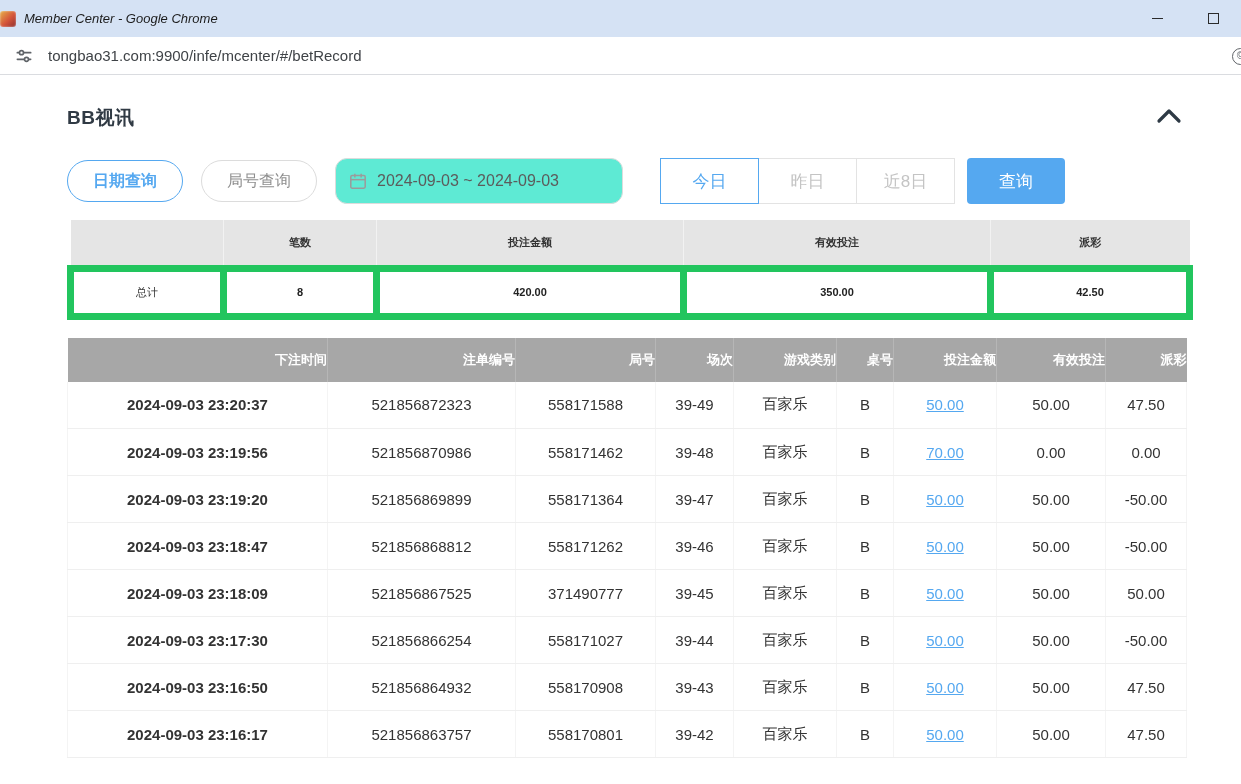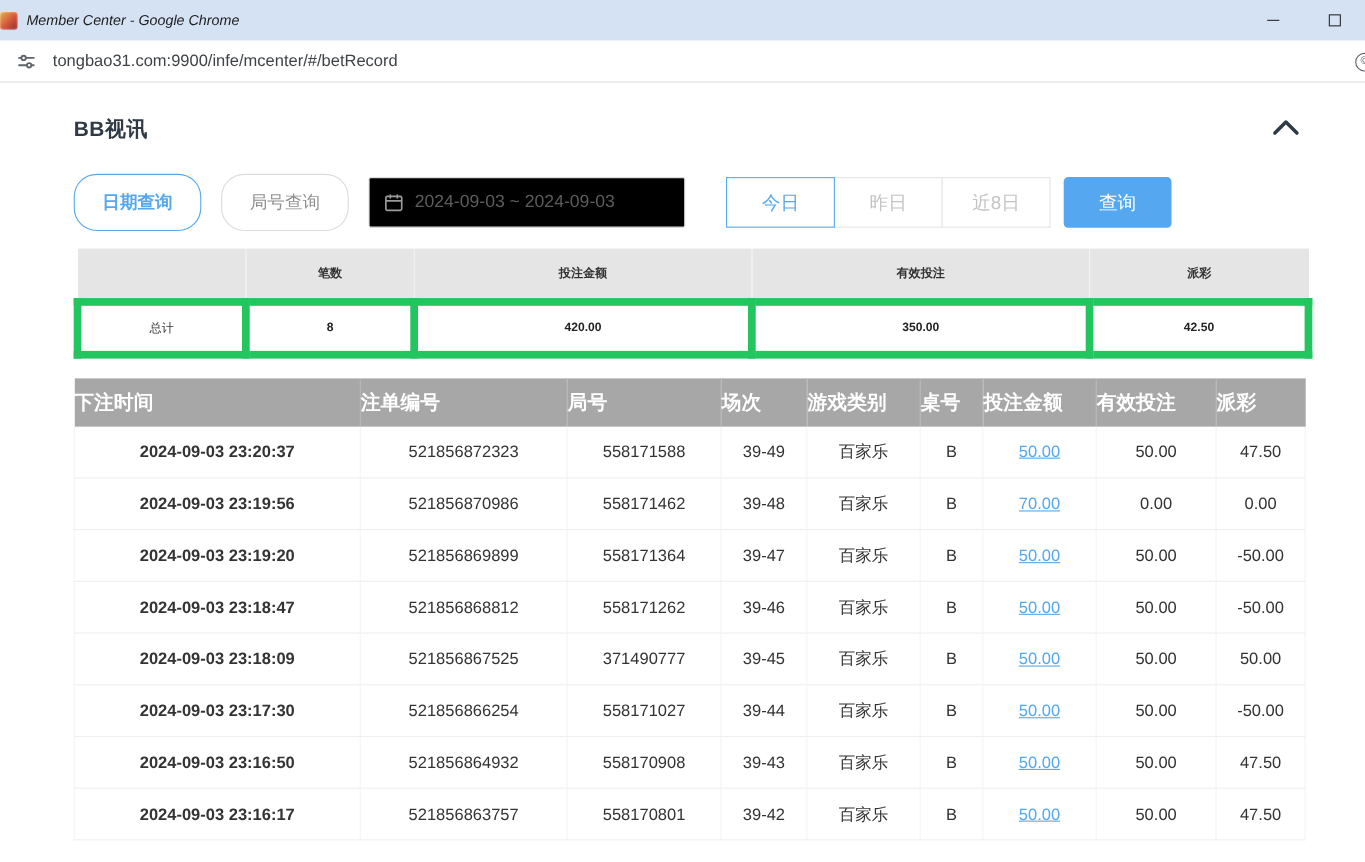--- a/index.html
+++ b/index.html
@@ -42,30 +42,30 @@
 
   
   .content { padding:29px 0 0 67px; }
   .page-header { width:1119px; display:flex; align-items:center; justify-content:space-between; }
   .page-title { font-size:19px; font-weight:bold; color:#303a44; letter-spacing:.5px; }
   .collapse-btn { background:none; border:none; cursor:pointer; padding:4px; }
 
   
   .filters { margin-top:27px; display:flex; align-items:center; width:1119px; }
   .pill {
-    height:52px; padding:0 25px; border-radius:21px; border:1px solid #dcdcdc;
+    height:42px; padding:0 25px; border-radius:21px; border:1px solid #dcdcdc;
     background:#fff; font-size:16px; color:#8f8f8f; cursor:pointer;
     font-family:inherit;
   }
   .pill.active { border-color:#55a8f0; color:#55a8f0; font-weight:bold; }
   .pill + .pill { margin-left:18px; }
   .date-input {
-    height:46px; width:288px; border:1px solid #dcdcdc; border-radius:2px;
+    height:46px; width:288px; border:1px solid #dcdcdc; border-radius:12px;
     display:flex; align-items:center; gap:10px; padding:16px 13px;
-    margin-left:18px; font-size:16px; color:#5c5c5c; cursor:pointer; background:#000000;
+    margin-left:18px; font-size:16px; color:#5c5c5c; cursor:pointer; background:#5eead4;
   }
   .seg-group { display:flex; margin-left:13px;padding-left:24px; }
   .seg {
     height:46px; width:99px; border:1px solid #e3e3e3; background:#fff;
     display:flex; align-items:center; justify-content:center;
     font-size:17px; color:#c4c4c4; cursor:pointer; font-family:inherit;
   }
   .seg + .seg { margin-left:-1px; }
   .seg.active { border-color:#55a8f0; color:#55a8f0; position:relative; z-index:1; }
   .search-btn {
@@ -84,21 +84,21 @@
   .summary-table td {
     background:#fff; height:48px; text-align:center; color:#222;
     border:7px solid #22c55e; font-weight:600;
   }
   .summary-table td.label { font-weight:400; color:#333; }
 
   
   .bet-table { width:1119px; margin-top:18px; font-size:15px; }
   .bet-table thead th {
     background:#a7a7a7; color:#fff; height:44px; font-weight:bold;
-    border-right:1px solid #b6b6b6; text-align:left; font-size:18px;
+    border-right:1px solid #b6b6b6; text-align:right; font-size:13px;
   }
   .bet-table thead th:last-child { border-right:none; }
   .bet-table tbody td {
     height:47px; text-align:center; color:#333;
     border-bottom:1px solid #efefef; border-right:1px solid #f4f4f4;
     background:#fff;
   }
   .bet-table tbody td:first-child { border-left:1px solid #f4f4f4;font-weight:bold; }
   .bet-link { color:#55a8f0; text-decoration:underline; cursor:pointer; }
   .neg { color:#e34d4d; }

